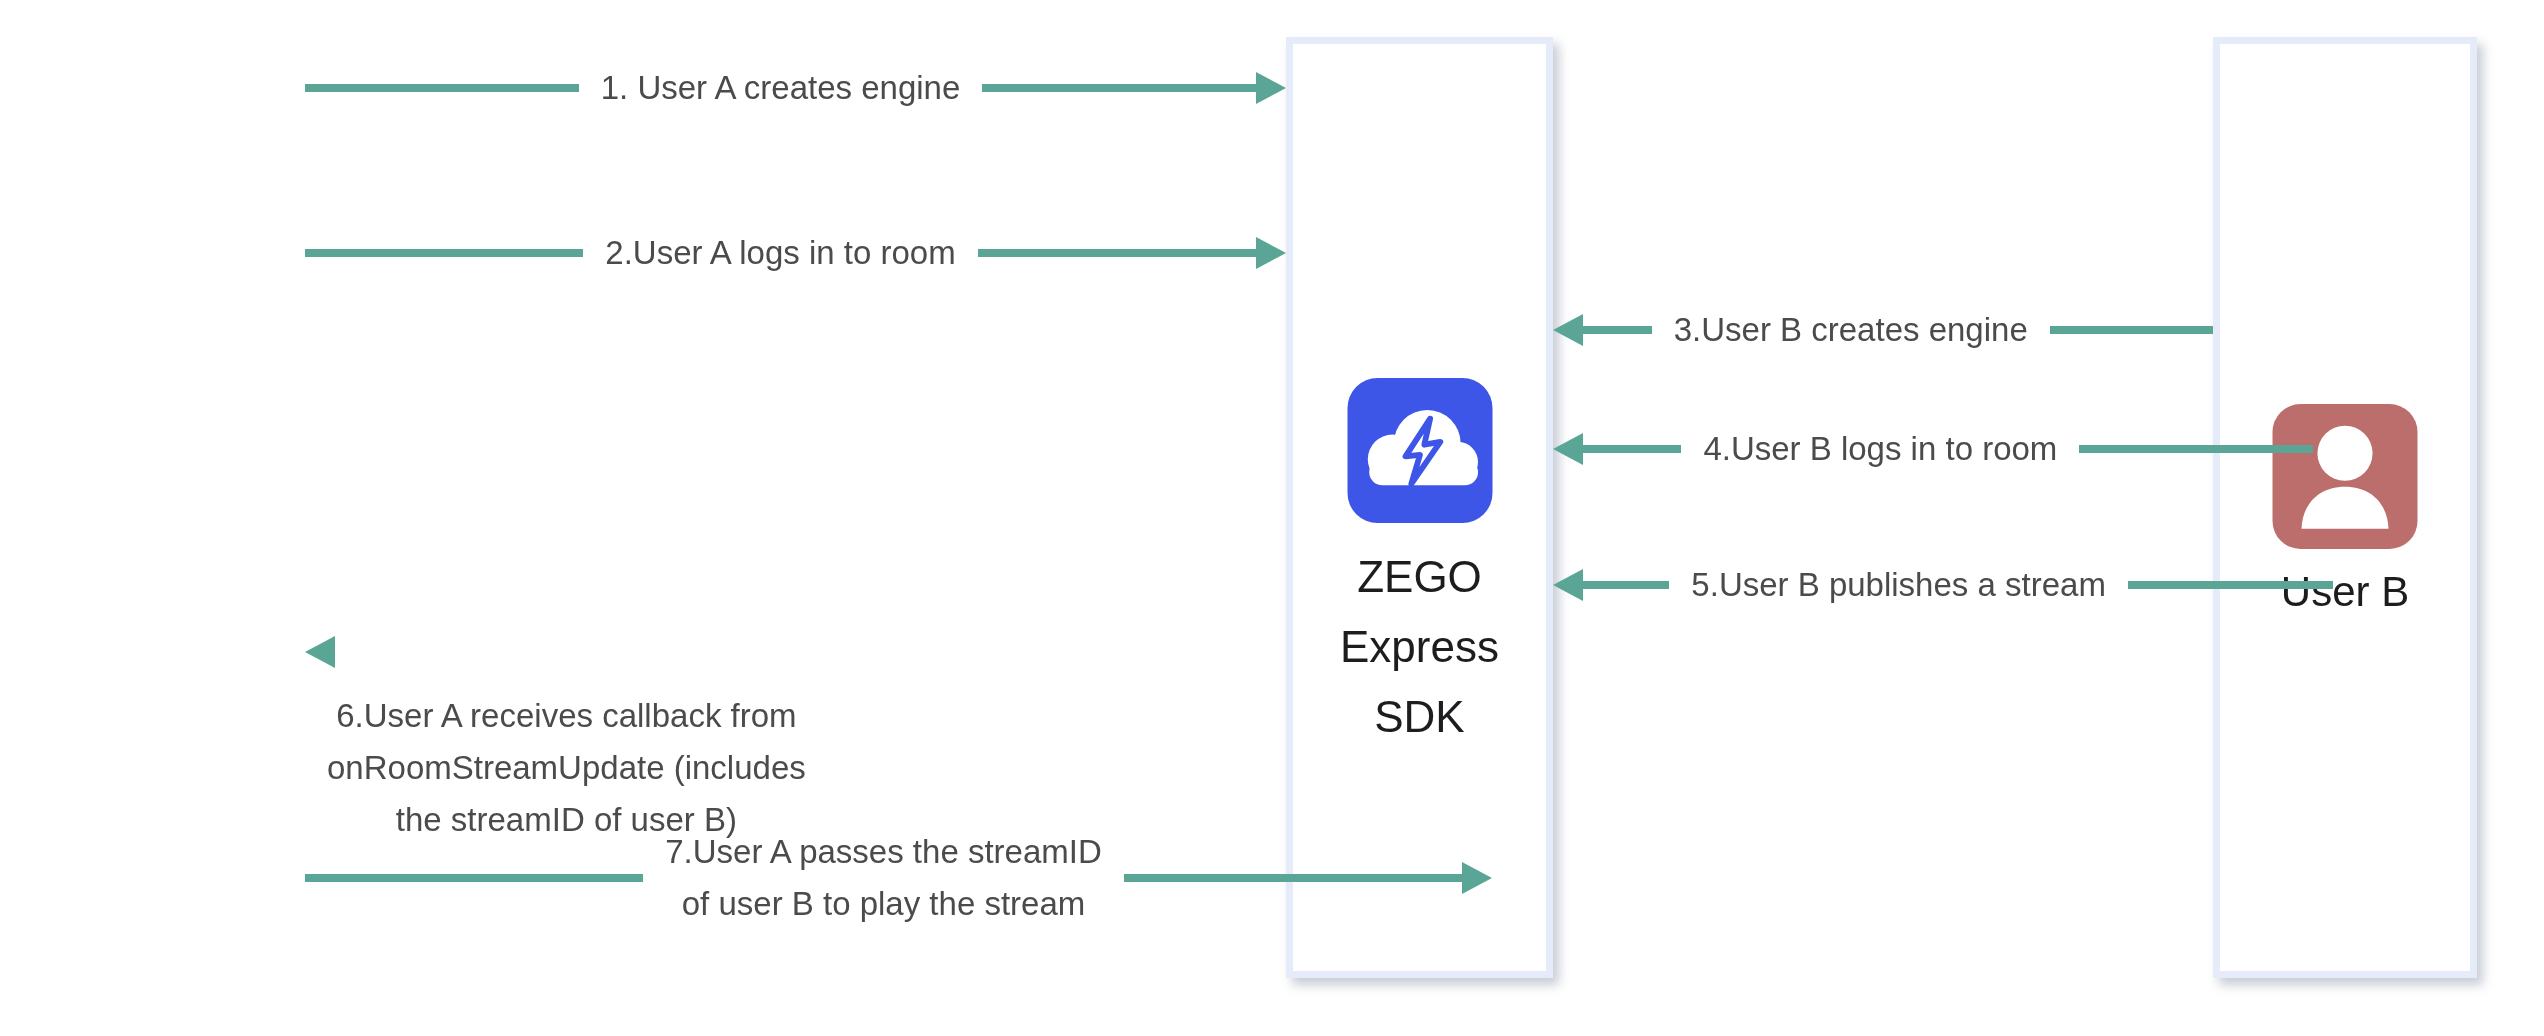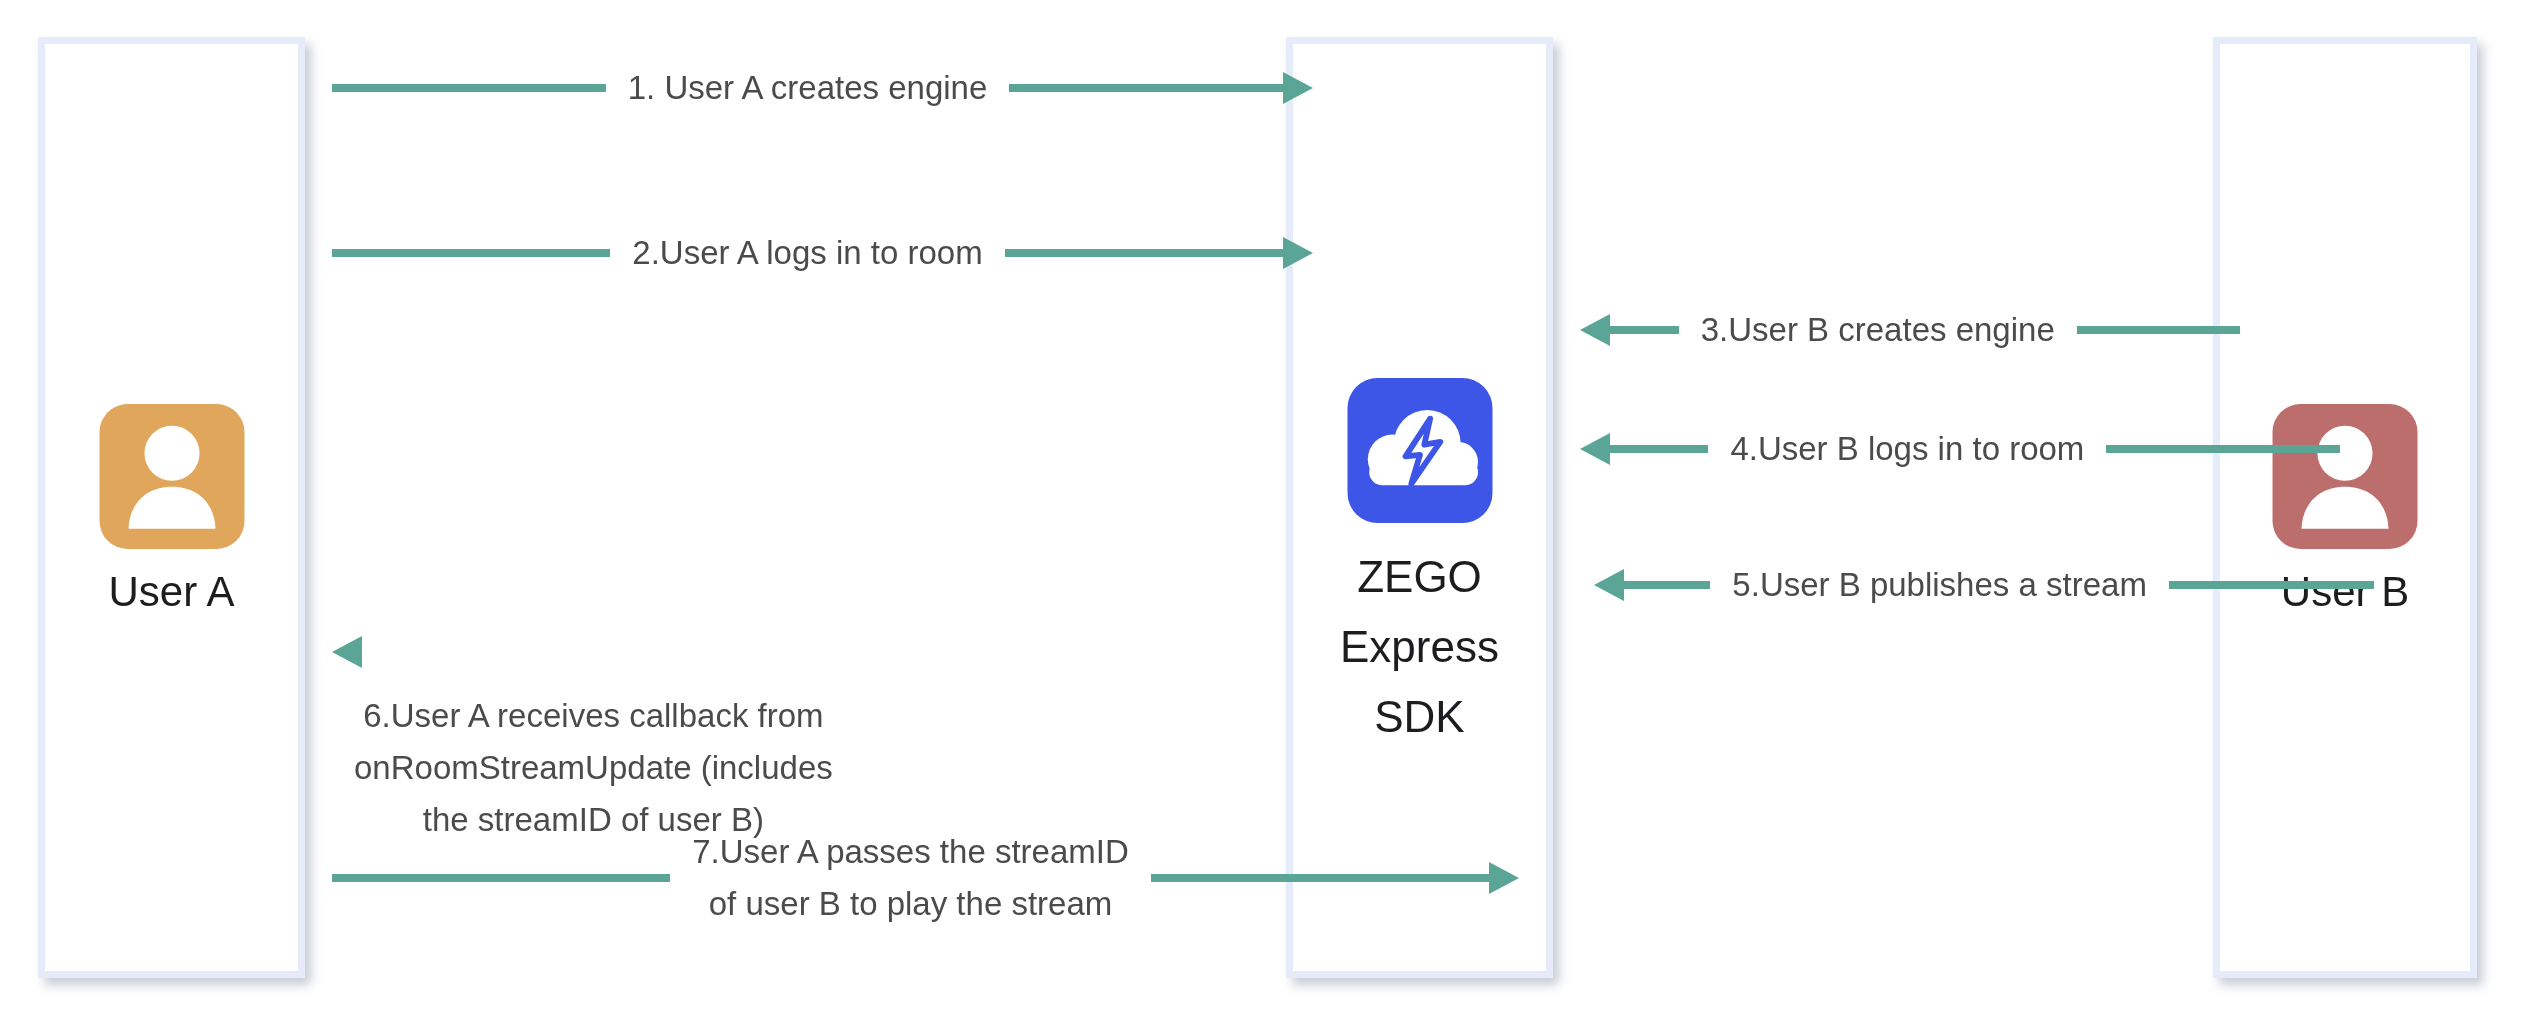--- a/index.html
+++ b/index.html
@@ -31,59 +31,50 @@
   .avatar svg{position:absolute;inset:0;width:100%;height:100%;}
 
   .entity-name{
     position:absolute;width:100%;text-align:center;
     top:524px;font-size:42px;line-height:48px;color:#1d1d1f;
   }
   #col-sdk .entity-name{
     top:498px;font-size:44px;line-height:70px;white-space:pre-line;
   }
 
-  .arrow{position:absolute;display:flex;align-items:center;padding-left:27px;}
+  .arrow{position:absolute;display:flex;align-items:center;}
   .shaft{height:8px;background:#5ba596;}
   .s1{flex:1;}
   .s2{flex:1;}
   .alabel{
     font-size:33px;color:#4b4b4b;line-height:52px;
     margin:0 22px;white-space:pre-line;text-align:center;flex:0 0 auto;
   }
   .head{width:0;height:0;border-top:16px solid transparent;border-bottom:16px solid transparent;flex:0 0 auto;}
   .head.r{border-left:30px solid #5ba596;}
   .head.l{border-right:30px solid #5ba596;}
 
   #a1{left:305px;top:62px;width:981px;}
   #a2{left:305px;top:227px;width:981px;}
   #a3{left:1553px;top:304px;width:660px;}
   #a4{left:1553px;top:423px;width:760px;}
-  #a5{left:1553px;top:559px;width:780px;margin-left:14px;}
+  #a5{left:1553px;top:559px;width:780px;}
   #a3 .s1,#a4 .s1,#a5 .s1{flex:1.9;}
   #a3 .s2,#a4 .s2,#a5 .s2{flex:0.8;}
   #a6{left:305px;top:626px;width:981px;align-items:flex-start;flex-direction:column;}
   #a6 .shaft{margin-top:22px;}
   #a6 .head{margin-top:10px;}
   #a6 .s1{flex:1.5;}
   #a7{left:305px;top:826px;width:1187px;}
 </style>
 </head>
 <body>
 
 <div id="canvas">
 
-  <div class="column" id="col-a">
-    <div class="avatar">
-      <svg viewBox="0 0 100 100">
-        <circle cx="50" cy="34" r="19" fill="#ffffff"></circle>
-        <path d="M50 57 C 31 57 20.5 70 20 86 L 80 86 C 79.5 70 69 57 50 57 Z" fill="#ffffff"></path>
-      </svg>
-    </div>
-    <div class="entity-name">User A</div>
-  </div>
 
   <div class="column" id="col-sdk">
     <div class="avatar">
       <svg viewBox="0 0 100 100">
         <g fill="#ffffff">
           <circle cx="31" cy="56" r="17"></circle>
           <circle cx="55" cy="45" r="23"></circle>
           <circle cx="76" cy="58" r="14"></circle>
           <rect x="15" y="56" width="75" height="18" rx="9"></rect>
         </g>

